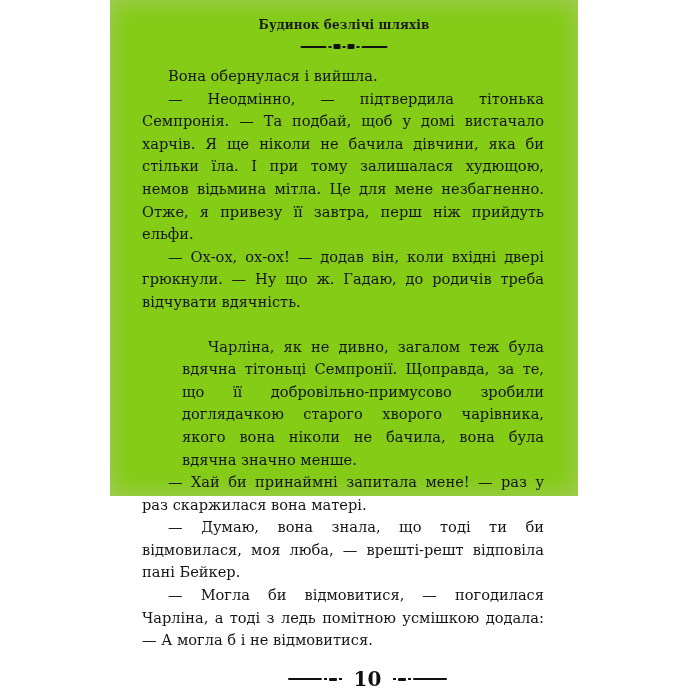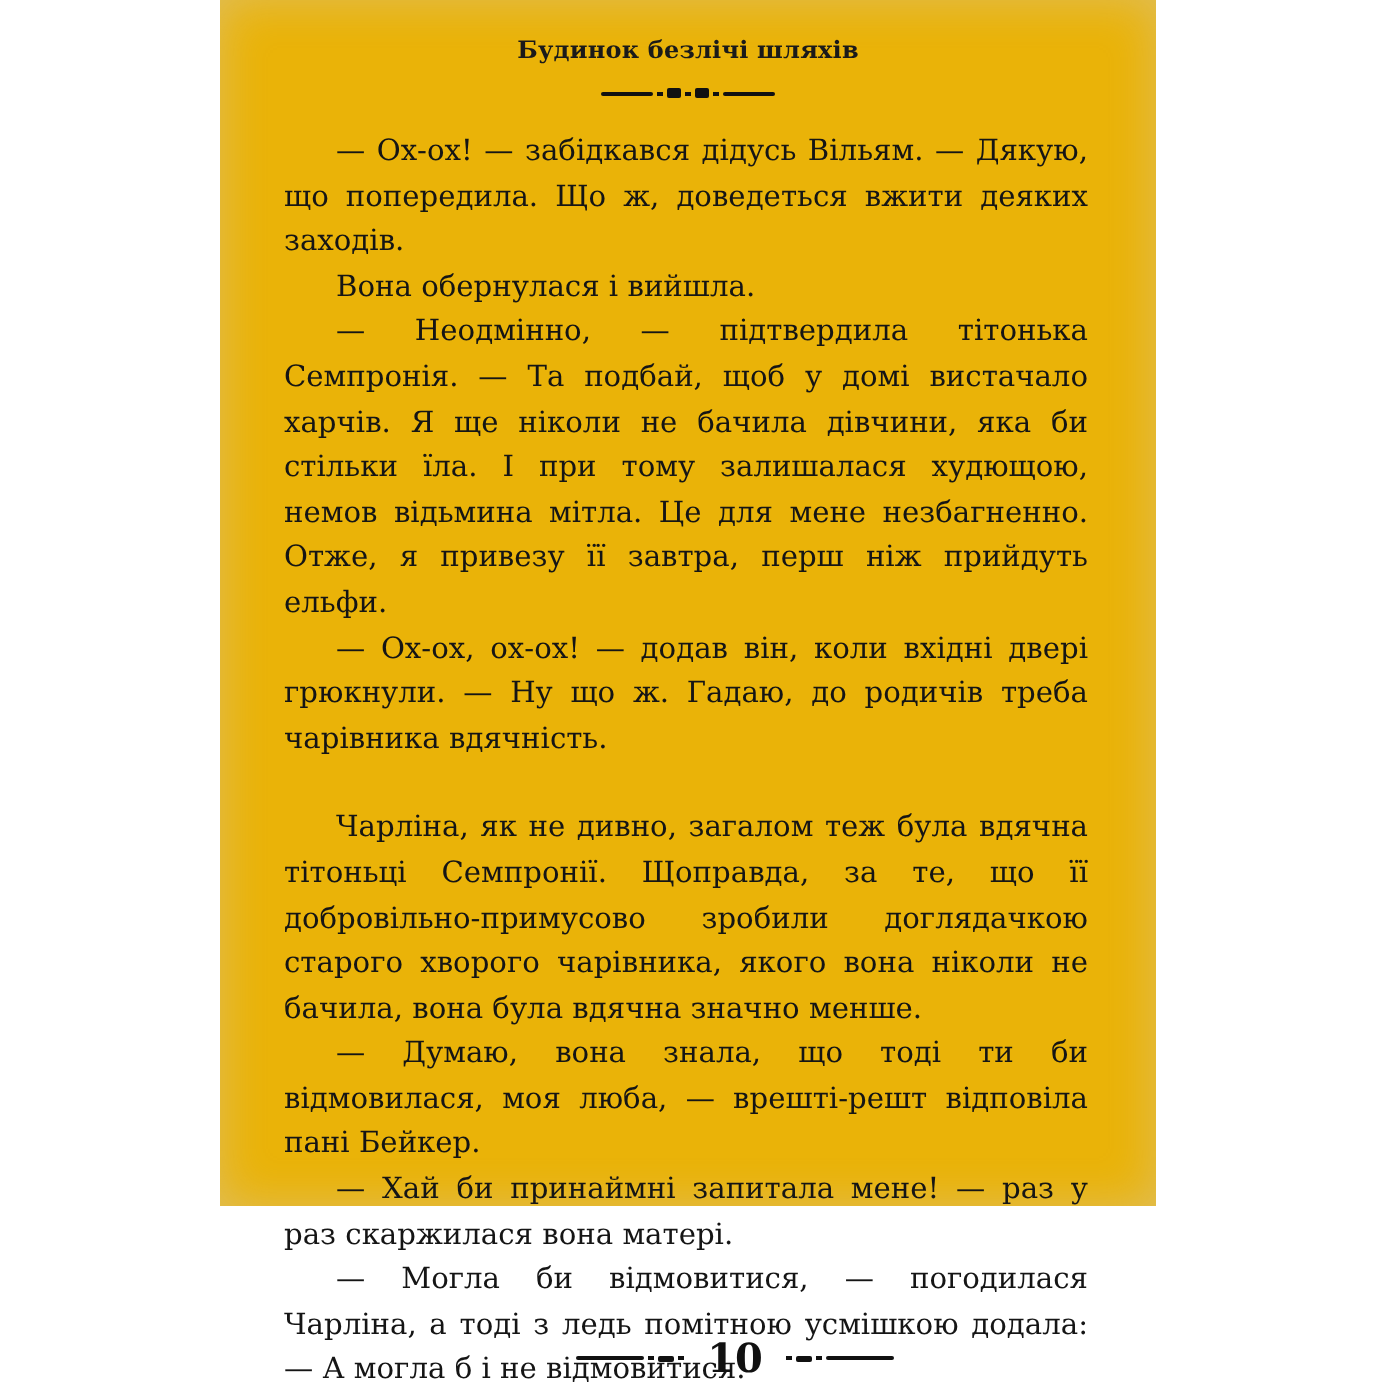--- a/index.html
+++ b/index.html
@@ -8,22 +8,22 @@
       width: 700px;
       height: 700px;
       background: #ffffff;
       overflow: hidden;
     }
     .page {
       position: absolute;
       left: 110px;
       top: 0;
       width: 468px;
-      height: 603px;
-      background: #eab308;
+      height: 496px;
+      background: #84cc16;
       box-shadow: inset 0 0 24px rgba(210,204,196,0.45);
     }
     .running-head {
       position: absolute;
       left: 0;
       right: 0;
       top: 18px;
       text-align: center;
       font-family: "DejaVu Serif", serif;
       font-weight: bold;
@@ -67,20 +67,21 @@
       color: #151515;
       text-align: justify;
     }
     .body-text p {
       margin: 0;
       text-indent: 26px;
       text-align-last: left;
     }
     .body-text p.section-gap {
       margin-top: 22px;
+      margin-left: 40px;
     }
     .footer {
       position: absolute;
       top: 664px;
       left: 0;
       right: 0;
       height: 30px;
       display: flex;
       justify-content: center;
       align-items: center;
@@ -113,27 +114,26 @@
     <span class="line" style="width:26px"></span>
     <span class="dot"></span>
     <span class="block"></span>
     <span class="dot"></span>
     <span class="block"></span>
     <span class="dot"></span>
     <span class="line" style="width:26px"></span>
   </div>
 
   <div class="body-text">
-    <p>— Ох-ох! — забідкався дідусь Вільям. — Дякую, що попередила. Що ж, доведеться вжити деяких заходів.</p>
     <p>Вона обернулася і вийшла.</p>
     <p>— Неодмінно, — підтвердила тітонька Семпронія. — Та подбай, щоб у домі вистачало харчів. Я ще ніколи не бачила дівчини, яка би стільки їла. І при тому залишалася худющою, немов відьмина мітла. Це для мене незбагненно. Отже, я привезу її завтра, перш ніж прийдуть ельфи.</p>
-    <p>— Ох-ох, ох-ох! — додав він, коли вхідні двері грюкнули. — Ну що ж. Гадаю, до родичів треба чарівника вдячність.</p>
+    <p>— Ох-ох, ох-ох! — додав він, коли вхідні двері грюкнули. — Ну що ж. Гадаю, до родичів треба відчувати вдячність.</p>
     <p class="section-gap">Чарліна, як не дивно, загалом теж була вдячна тітоньці Семпронії. Щоправда, за те, що її добровільно-примусово зробили доглядачкою старого хворого чарівника, якого вона ніколи не бачила, вона була вдячна значно менше.</p>
+    <p>— Хай би принаймні запитала мене! — раз у раз скаржилася вона матері.</p>
     <p>— Думаю, вона знала, що тоді ти би відмовилася, моя люба, — врешті-решт відповіла пані Бейкер.</p>
-    <p>— Хай би принаймні запитала мене! — раз у раз скаржилася вона матері.</p>
     <p>— Могла би відмовитися, — погодилася Чарліна, а тоді з ледь помітною усмішкою додала: — А могла б і не відмовитися.</p>
 
   </div>
 
   <div class="footer">
     <div class="foot-orn">
       <span class="line" style="width:34px"></span>
       <span class="dot"></span>
       <span class="seg"></span>
       <span class="dot"></span>

